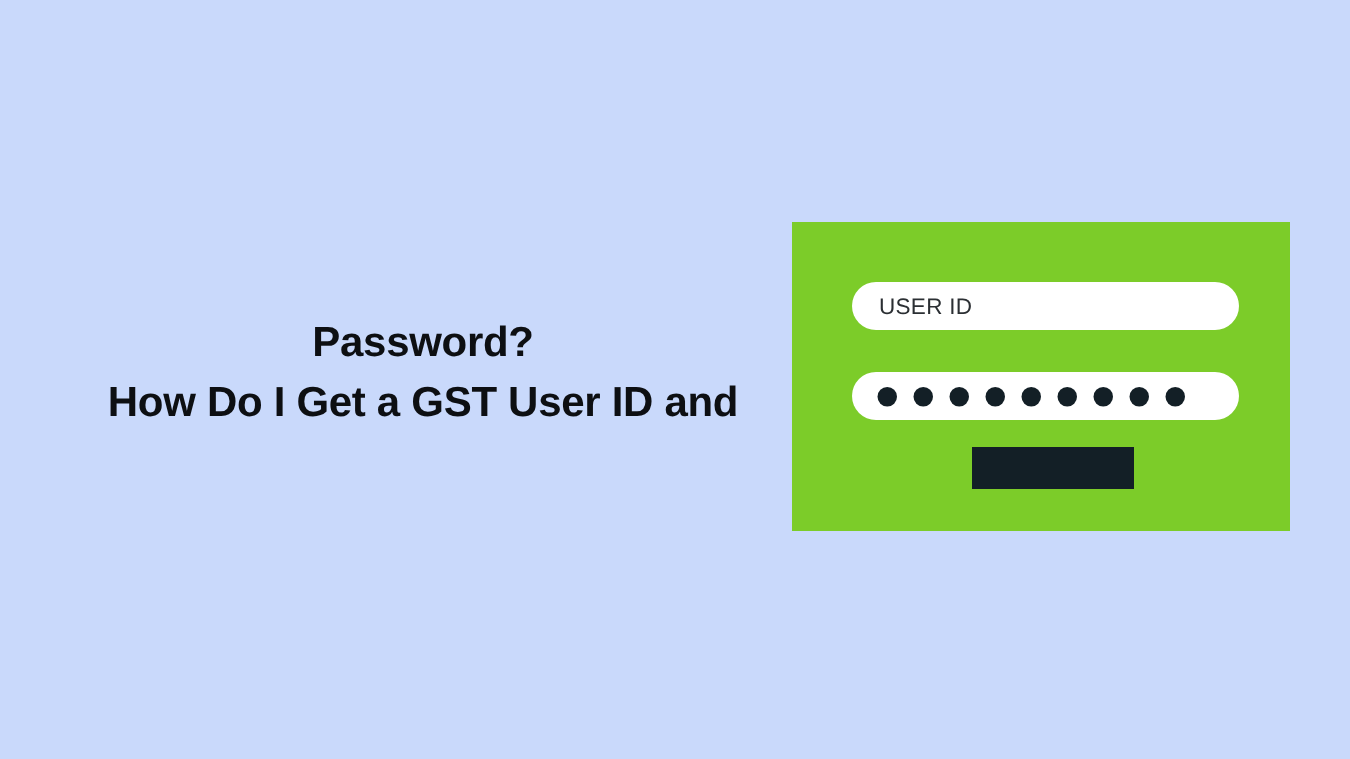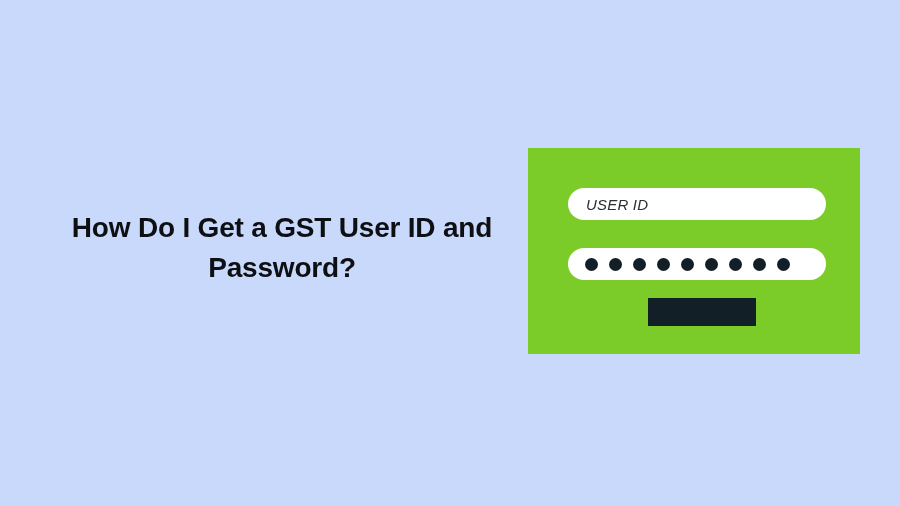--- a/index.html
+++ b/index.html
@@ -59,21 +59,20 @@
   }
 
   .field-userid {
     left: 40px;
     top: 40px;
     width: 258px;
     height: 32px;
     display: flex;
     align-items: center;
     padding-left: 18px;
-    font-style: italic;
   }
   .field-userid .field-text {
     font-size: 15px;
     font-weight: normal;
     color: #2b2f33;
     letter-spacing: 0.2px;
     line-height: 1;
   }
 
   .field-password {
@@ -132,22 +131,22 @@
     margin-bottom: 3px;
     flex: 0 0 auto;
   }
 </style>
 </head>
 <body>
 
 <div id="canvas">
 
   <div class="headline">
+    <span class="hl-line l2">Password?</span>
     <span class="hl-line l1">How Do I Get a GST User ID and</span>
-    <span class="hl-line l2">Password?</span>
   </div>
 
   <div class="login-card">
 
     <div class="field-pill field-userid">
       <span class="field-text">USER ID</span>
     </div>
 
     <div class="field-pill field-password">
       <div class="dots-row">

